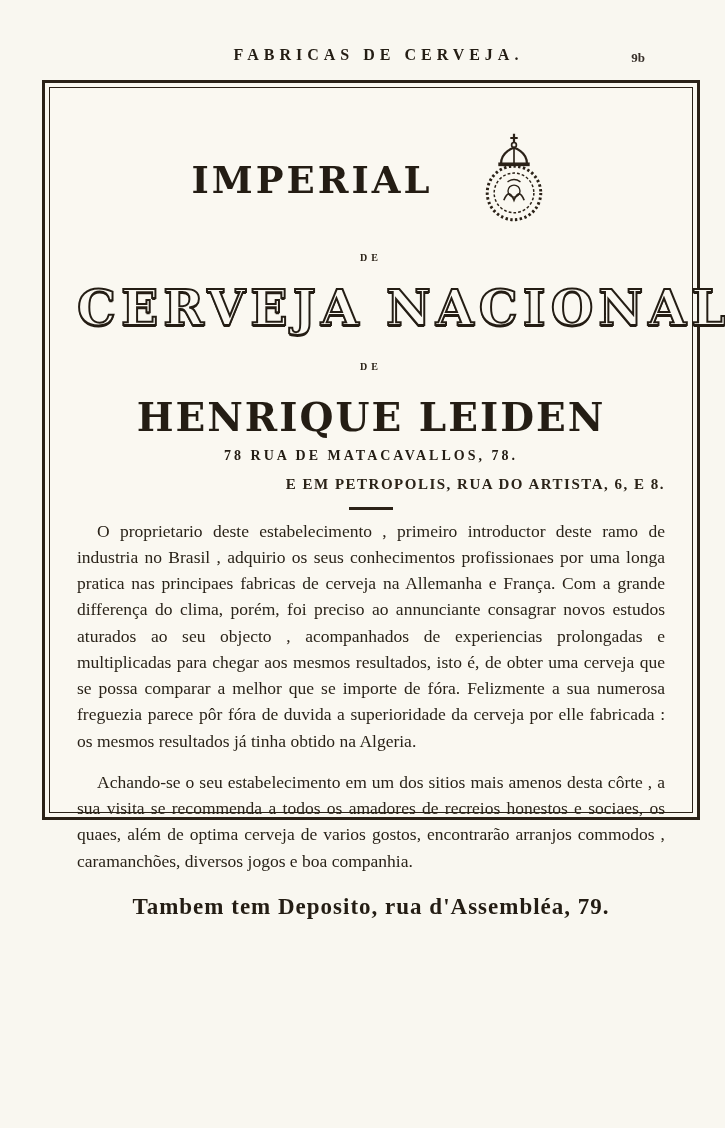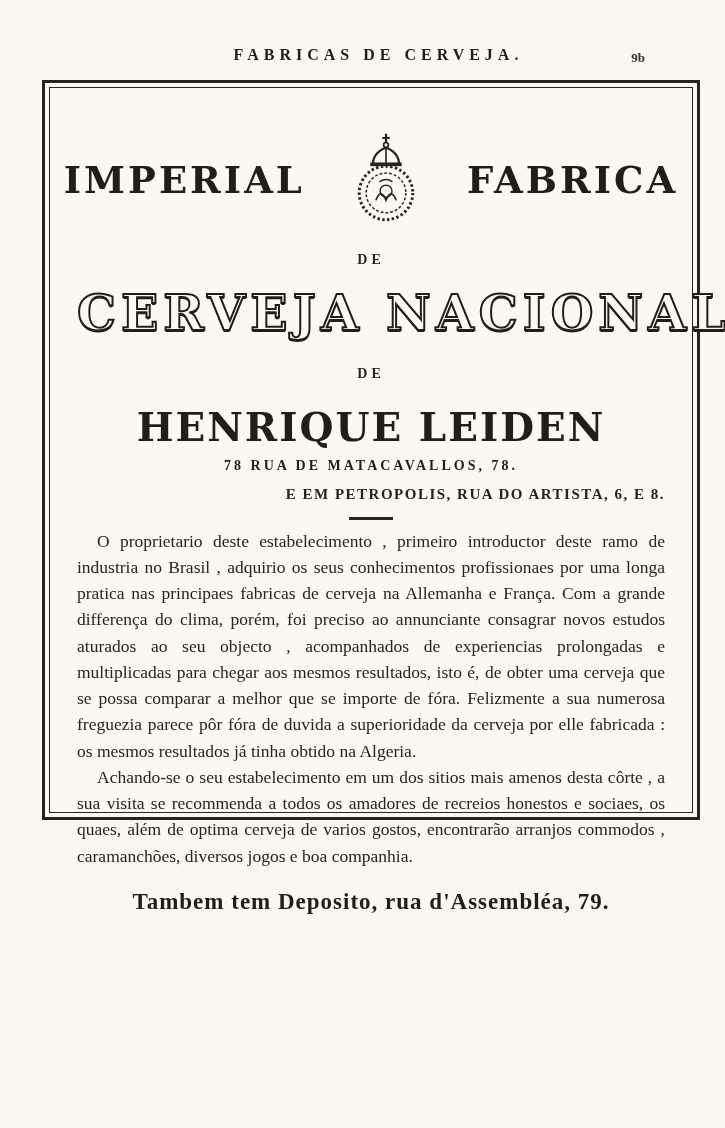--- a/index.html
+++ b/index.html
@@ -47,21 +47,21 @@
     gap:44px; margin-top:18px;
   }
   .masthead-word {
     font-family:"DejaVu Serif","Liberation Serif",serif;
     font-weight:bold; font-size:37px; letter-spacing:3px;
     color:#241d14;
   }
   .emblem { flex:0 0 auto; display:block; }
 
   .de-line {
-    text-align:center; font-weight:bold; font-size:14px;
+    text-align:center; font-weight:bold; font-size:10px;
     letter-spacing:4px; margin-top:24px; color:#2b2318;
   }
 
   .main-title {
     text-align:center;
     font-family:"DejaVu Serif","Liberation Serif",serif;
     font-weight:bold;
     font-size:49px;
     letter-spacing:5px;
     margin-top:16px;
@@ -96,21 +96,21 @@
 
   .divider {
     width:44px; height:2.5px; background:#2b2218;
     margin:14px auto 8px auto;
   }
 
   .body-text p {
     font-size:17.5px; line-height:1.5;
     text-align:justify; text-indent:20px;
     color:#2a2319;
-    margin-top:0;
+    margin-top:15px;
   }
   .body-text p:first-child { margin-top:6px; }
 
   .footer-line {
     text-align:center; font-weight:bold; font-size:23px;
     letter-spacing:1px; margin-top:20px; color:#241d14;
     white-space:nowrap;
   }
 </style>
 </head>
@@ -133,21 +133,20 @@
           <path d="M26 34 C26 21 40 17 40 17 C40 17 54 21 54 34" stroke-width="2.4"></path>
           <path d="M40 17 V34" stroke-width="1.8"></path>
           <path d="M23 35 h34" stroke-width="4"></path>
           <circle cx="40" cy="66" r="29" stroke-width="3.2" stroke-dasharray="2.6 2.6"></circle>
           <circle cx="40" cy="66" r="21.5" stroke-width="1.6" stroke-dasharray="3 2.2"></circle>
           <circle cx="40" cy="64" r="6.5" stroke-width="1.5"></circle>
           <path d="M29 74 q5.5 -14 11 0 q5.5 -14 11 0" stroke-width="1.8"></path>
           <path d="M33 54 q7 -5 14 0" stroke-width="1.5"></path>
         </g>
       </svg>
-      <span class="masthead-word">FABRICA</span>
     </div>
 
     <div class="de-line">DE</div>
 
     <div class="main-title">CERVEJA NACIONAL</div>
 
     <div class="de-line">DE</div>
 
     <div class="owner-name">HENRIQUE LEIDEN</div>
 

